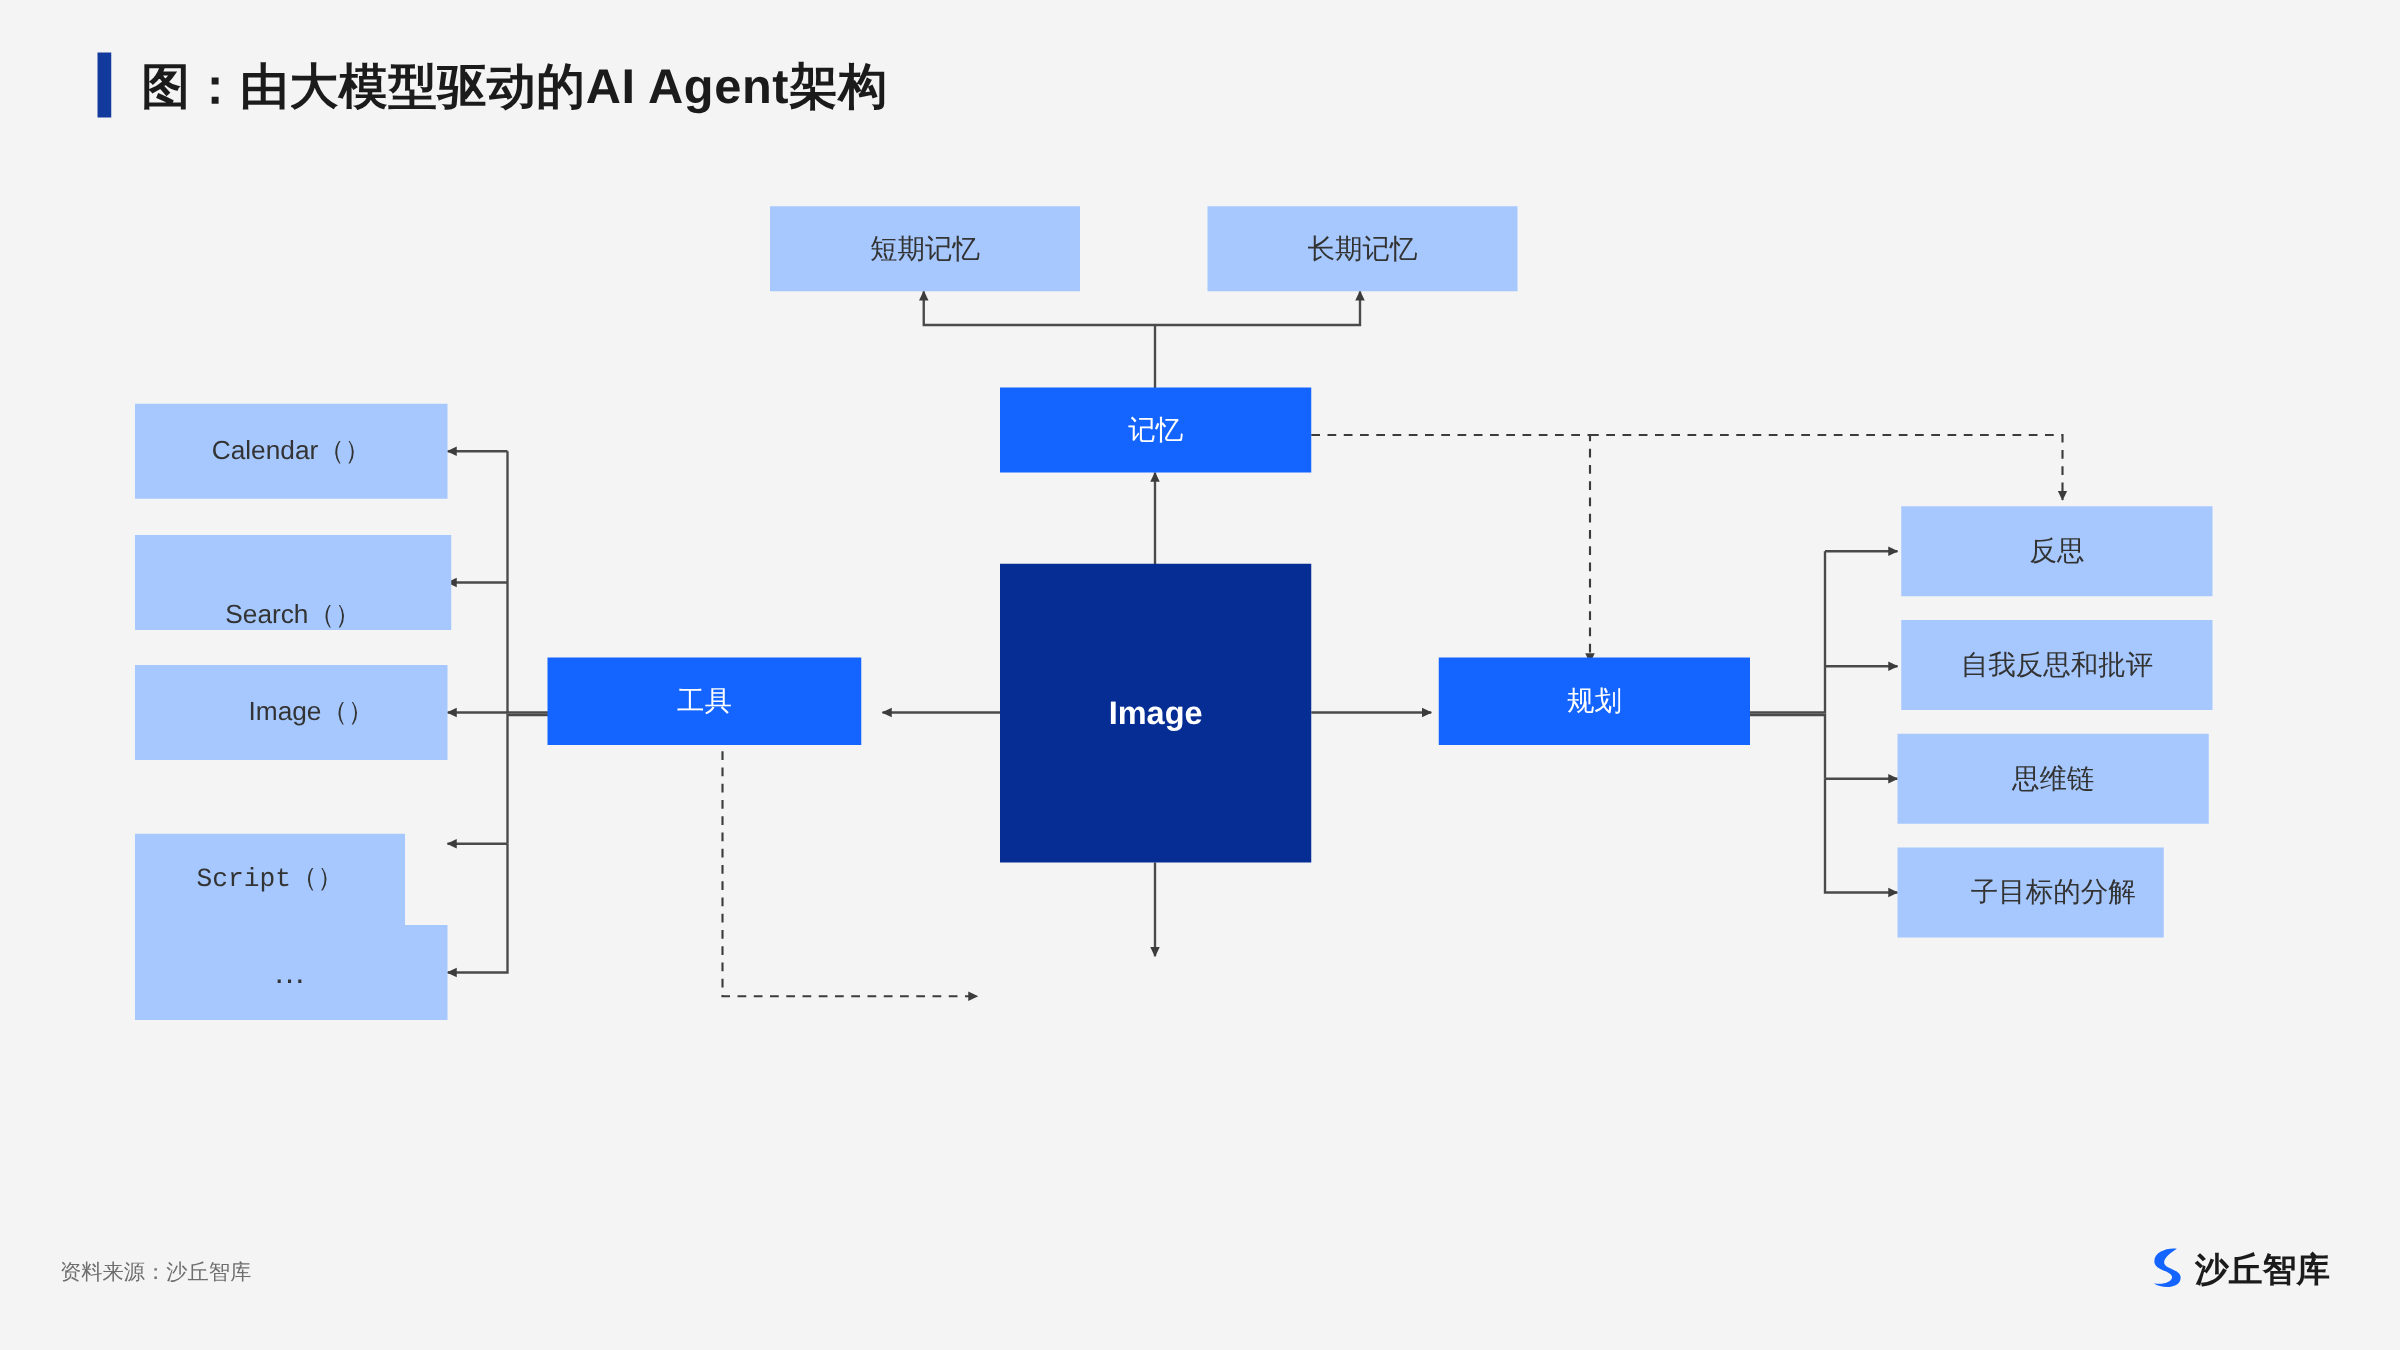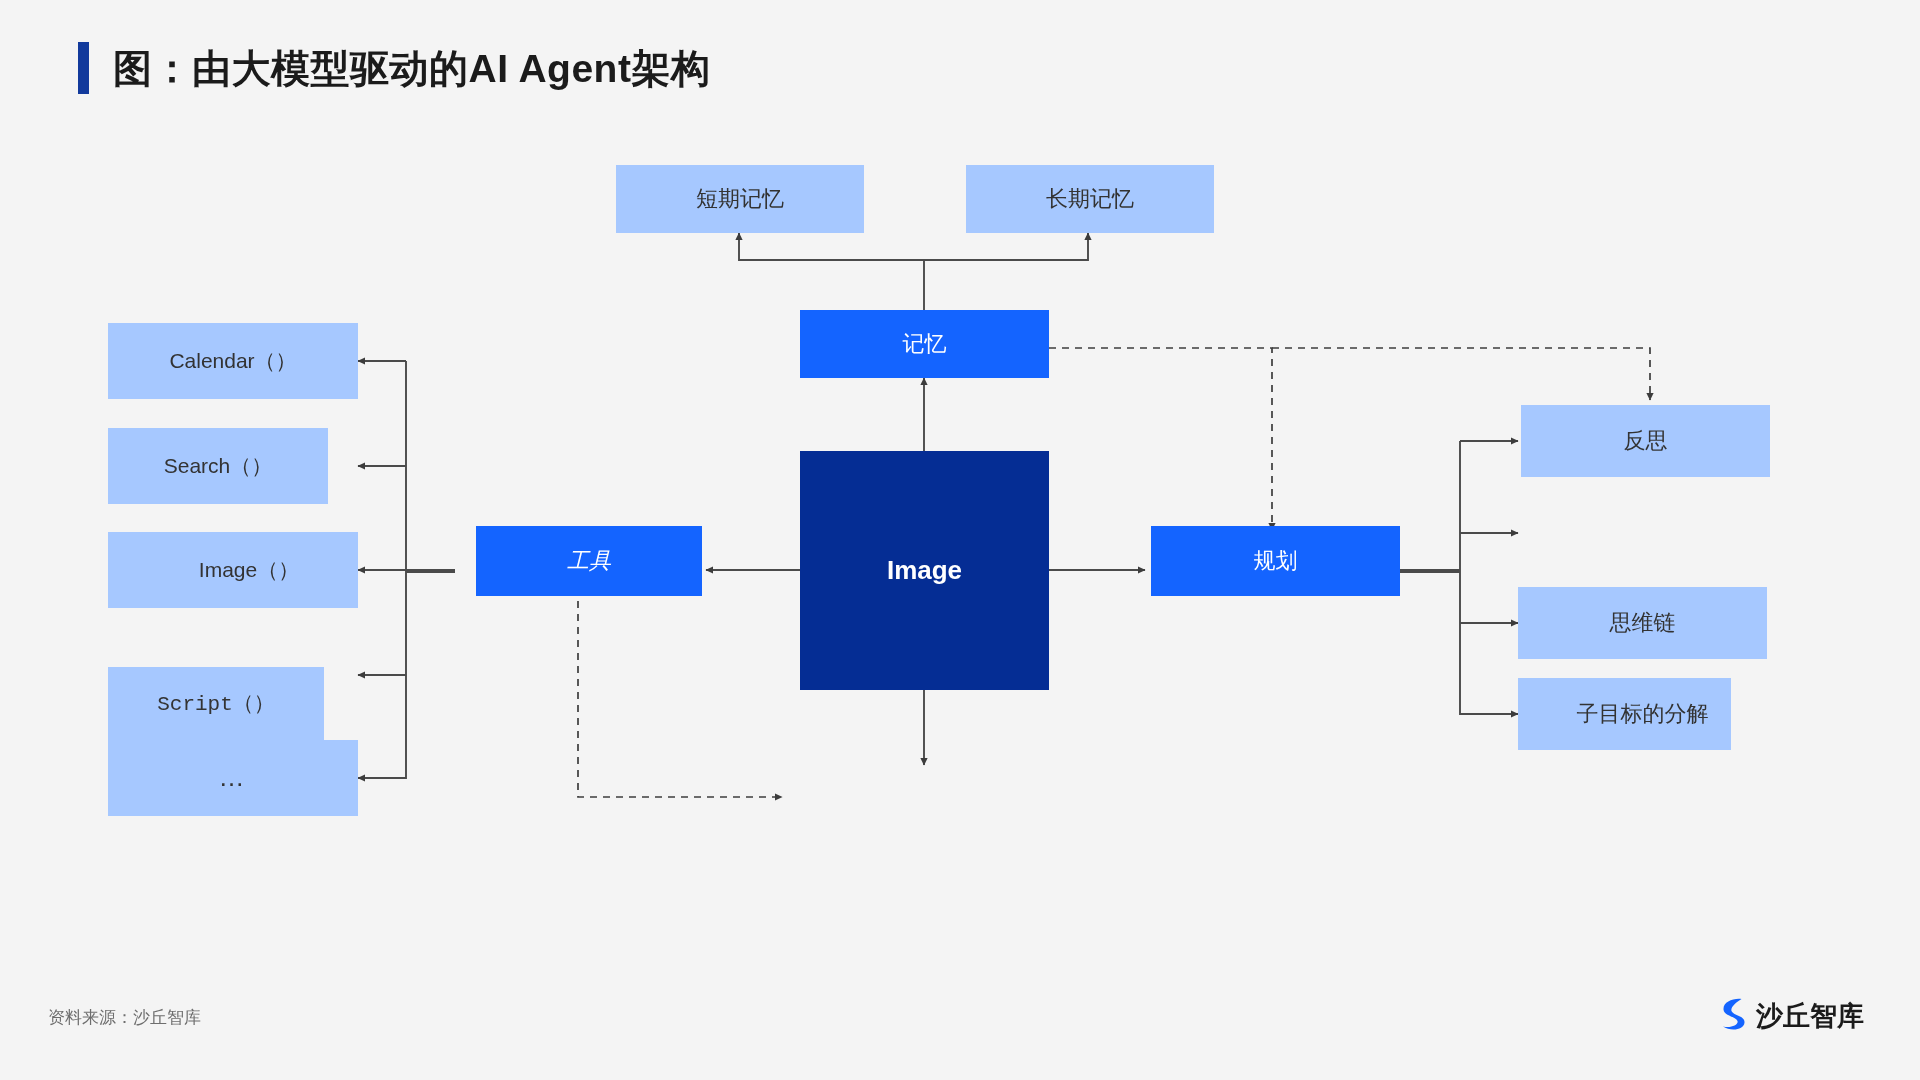--- a/index.html
+++ b/index.html
@@ -96,45 +96,48 @@
   <div class="node light f22" style="left:966px;top:165px;width:248px;height:68px;">
     <span>长期记忆</span>
   </div>
   <div class="node bright f22" style="left:800px;top:310px;width:249px;height:68px;">
     <span>记忆</span>
   </div>
 
   <div class="node light f21" style="left:108px;top:323px;width:250px;height:76px;">
     <span>Calendar（）</span>
   </div>
-  <div class="node light f21" style="left:108px;top:428px;width:220px;height:76px;">
+  <div class="node light f21" style="left:108px;top:428px;width:253px;height:76px;align-items:flex-end;">
     <span>Search（）</span>
   </div>
   <div class="node light f21" style="left:108px;top:532px;width:250px;height:76px;padding-left:32px;">
     <span>Image（）</span>
   </div>
   <div class="node light f21" style="left:108px;top:667px;width:216px;height:76px;font-family:Liberation Mono, monospace;">
     <span>Script（）</span>
   </div>
   <div class="node light ellipsis" style="left:108px;top:740px;width:250px;height:76px;">
     <span>…</span>
   </div>
-  <div class="node bright f22" style="left:476px;top:526px;width:226px;height:70px;font-style:italic;">
+  <div class="node bright f22" style="left:438px;top:526px;width:251px;height:70px;">
     <span>工具</span>
   </div>
 
   <div class="node dark f26" style="left:800px;top:451px;width:249px;height:239px;">
     <span>Image</span>
   </div>
 
   <div class="node bright f22" style="left:1151px;top:526px;width:249px;height:70px;">
     <span>规划</span>
   </div>
   <div class="node light f22" style="left:1521px;top:405px;width:249px;height:72px;">
     <span>反思</span>
+  </div>
+  <div class="node light f22" style="left:1521px;top:496px;width:249px;height:72px;">
+    <span>自我反思和批评</span>
   </div>
   <div class="node light f22" style="left:1518px;top:587px;width:249px;height:72px;">
     <span>思维链</span>
   </div>
   <div class="node light f22" style="left:1518px;top:678px;width:213px;height:72px;padding-left:36px;">
     <span>子目标的分解</span>
   </div>
 
 
   <div class="source">资料来源：沙丘智库</div>

